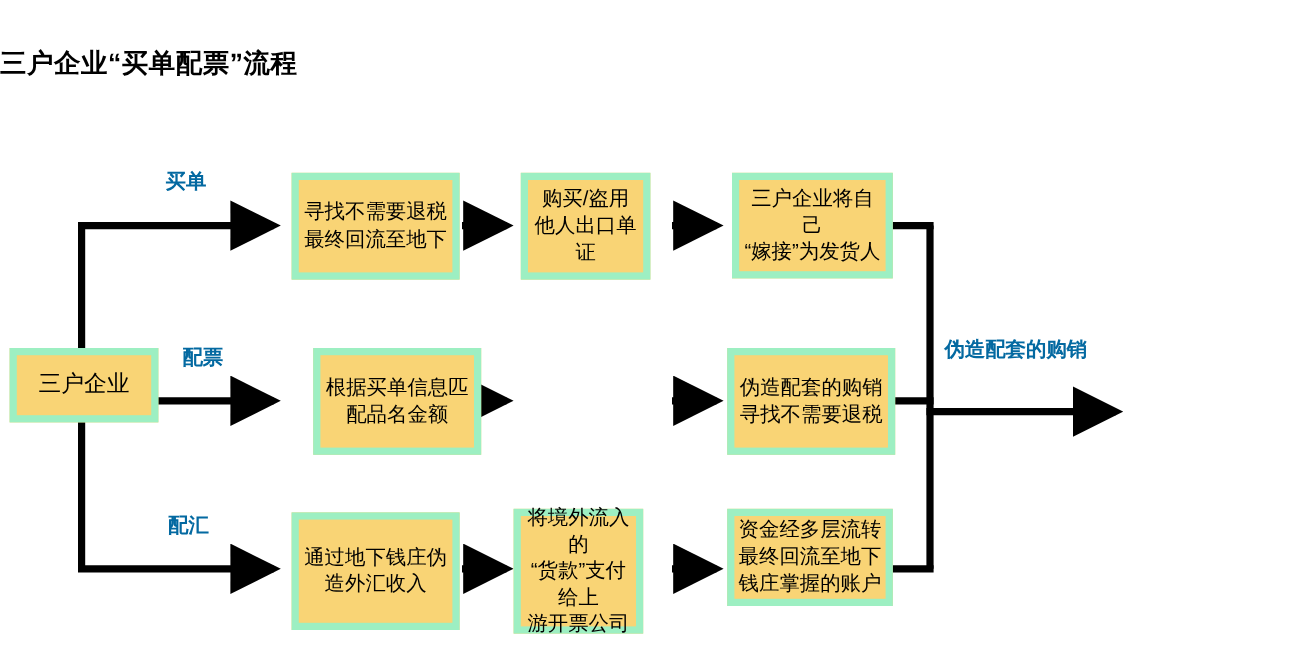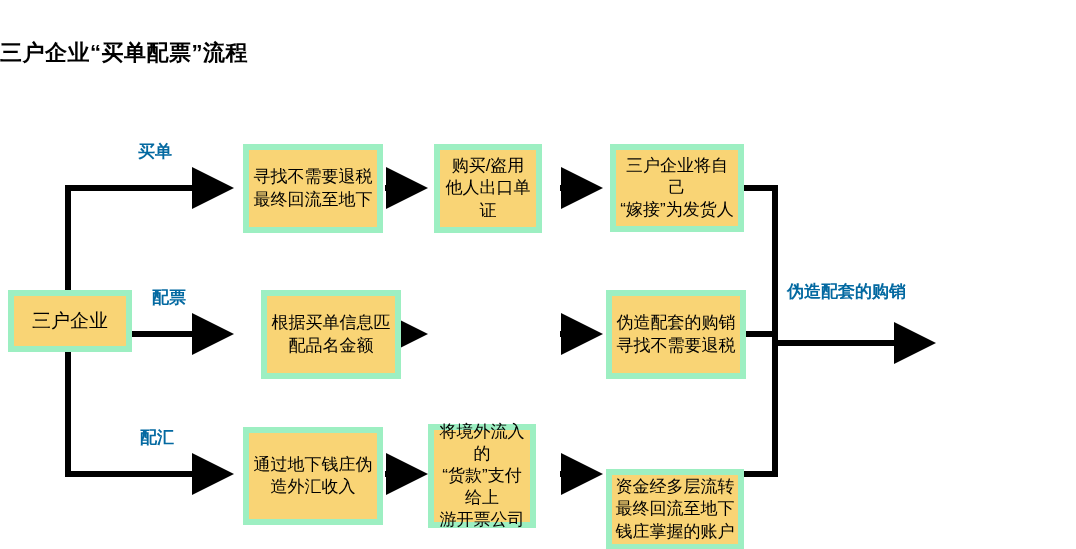--- a/index.html
+++ b/index.html
@@ -141,18 +141,18 @@
   <div class="node" style="left:243px; top:290px; width:140px; height:89px;margin-left:18px;">根据买单信息匹
 配品名金额</div>
   <div class="node" style="left:606px; top:290px; width:140px; height:89px;">伪造配套的购销
 寻找不需要退税</div>
 
   <div class="node" style="left:243px; top:427px; width:140px; height:98px;">通过地下钱庄伪
 造外汇收入</div>
   <div class="node" style="left:428px; top:424px; width:108px; height:104px;">将境外流入的
 “货款”支付给上
 游开票公司</div>
-  <div class="node" style="left:606px; top:424px; width:138px; height:81px;margin-top:45px;">资金经多层流转
+  <div class="node" style="left:606px; top:424px; width:138px; height:81px;">资金经多层流转
 最终回流至地下
 钱庄掌握的账户</div>
 
 
 </div>
 
 </body></html>

